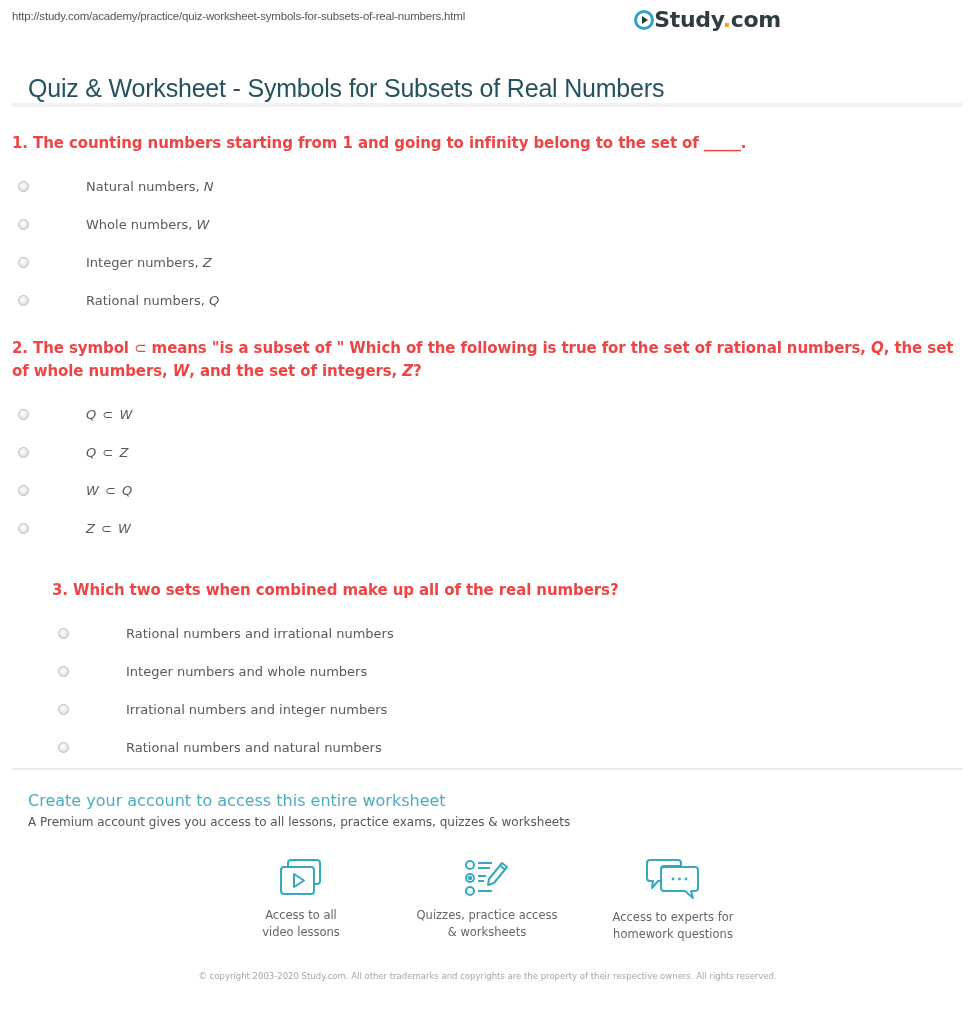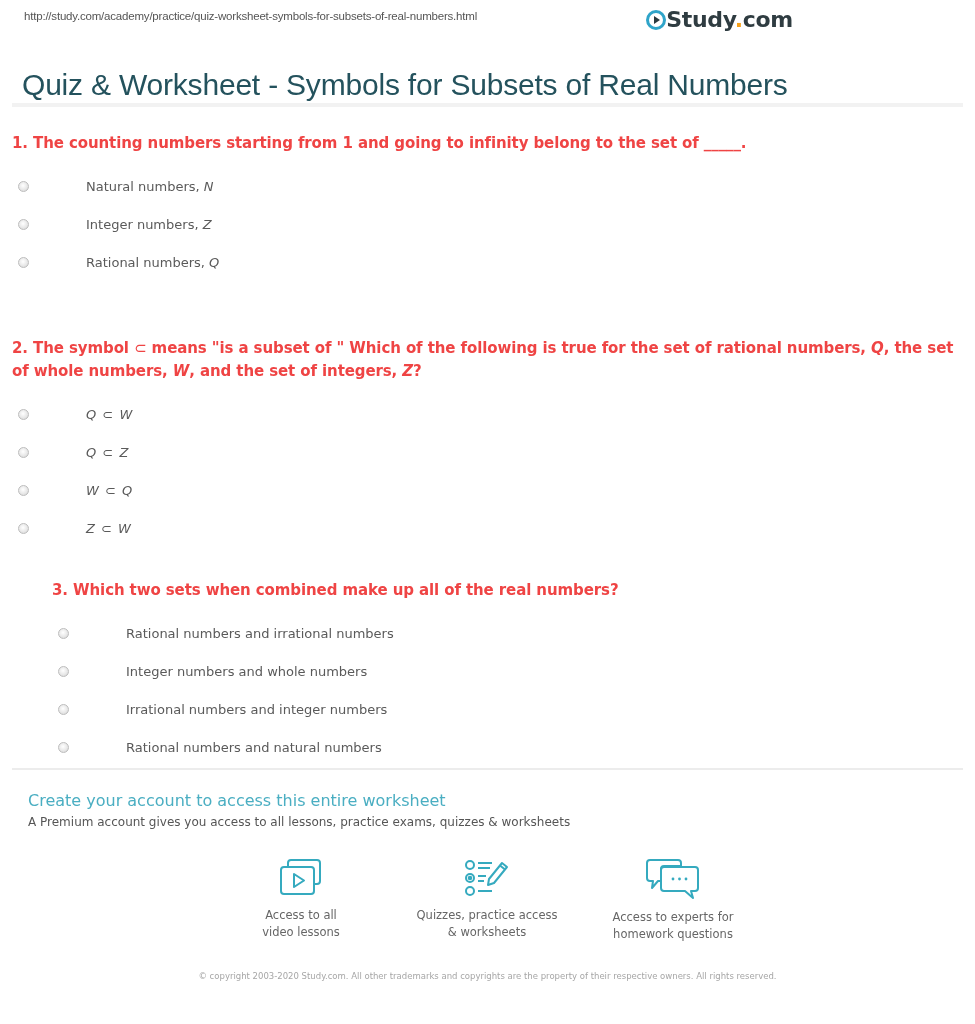--- a/index.html
+++ b/index.html
@@ -11,21 +11,21 @@
       width: 975px;
       height: 1024px;
       position: relative;
       overflow: hidden;
       font-family: "DejaVu Sans", "Liberation Sans", sans-serif;
       color: #555555;
     }
     .top-bar {
       position: absolute;
       left: 0; top: 0;
-      width: 803px; height: 42px; margin-left: 12px;
+      width: 803px; height: 42px;
     }
     .url {
       position: absolute;
       left: 12px; top: 10px;
       font-family: "Liberation Sans", sans-serif;
       font-size: 11.5px;
       color: #555555;
       letter-spacing: -0.2px;
     }
     .logo {
@@ -59,23 +59,23 @@
       font-weight: bold;
       color: #2f3c41;
       letter-spacing: -0.3px;
     }
     .logo-text .dot {
       color: #f6a01a;
     }
     .page-title {
       position: absolute;
       left: 12px; top: 58px;
-      margin: 10px;
+      margin: 16px;
       font-family: "Liberation Sans", sans-serif;
-      font-size: 30px;
+      font-size: 25px;
       font-weight: normal;
       color: #24525d;
       letter-spacing: -0.2px;
     }
     .title-divider {
       position: absolute;
       left: 12px; top: 103px;
       width: 951px; height: 4px;
       background: #f2f2f2;
     }
@@ -194,20 +194,24 @@
 </div>
 
 <h1 class="page-title">Quiz &amp; Worksheet - Symbols for Subsets of Real Numbers</h1>
 <div class="title-divider"></div>
 
 <div class="question" style="top:132px;">
   <p class="q-text"><span>1.</span> <span>The counting numbers starting from 1 and going to infinity belong to the set of _____.</span></p>
   <div class="option">
     <span class="radio"></span>
     <span class="opt-label"><span>Natural numbers, </span><i>N</i></span>
+  </div>
+  <div class="option">
+    <span class="radio"></span>
+    <span class="opt-label"><span>Whole numbers, </span><i>W</i></span>
   </div>
   <div class="option">
     <span class="radio"></span>
     <span class="opt-label"><span>Integer numbers, </span><i>Z</i></span>
   </div>
   <div class="option">
     <span class="radio"></span>
     <span class="opt-label"><span>Rational numbers, </span><i>Q</i></span>
   </div>
 </div>

